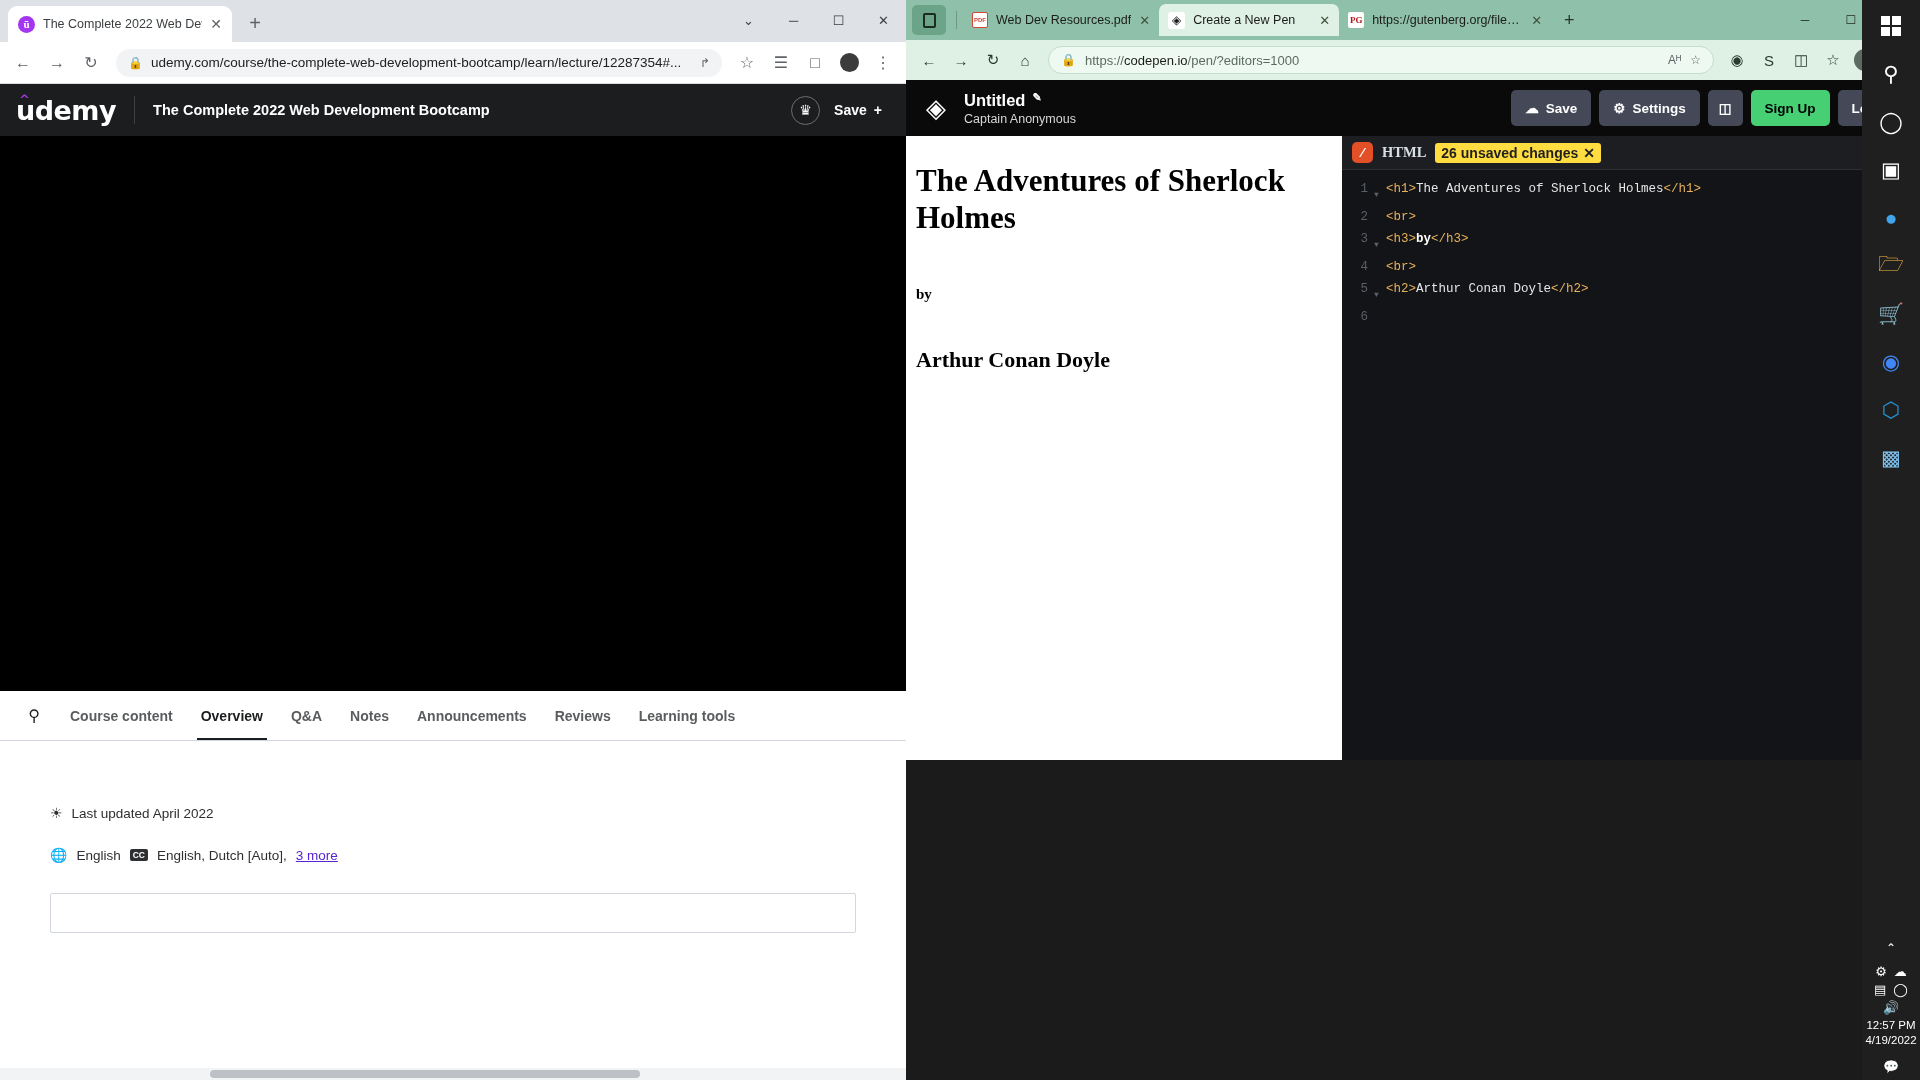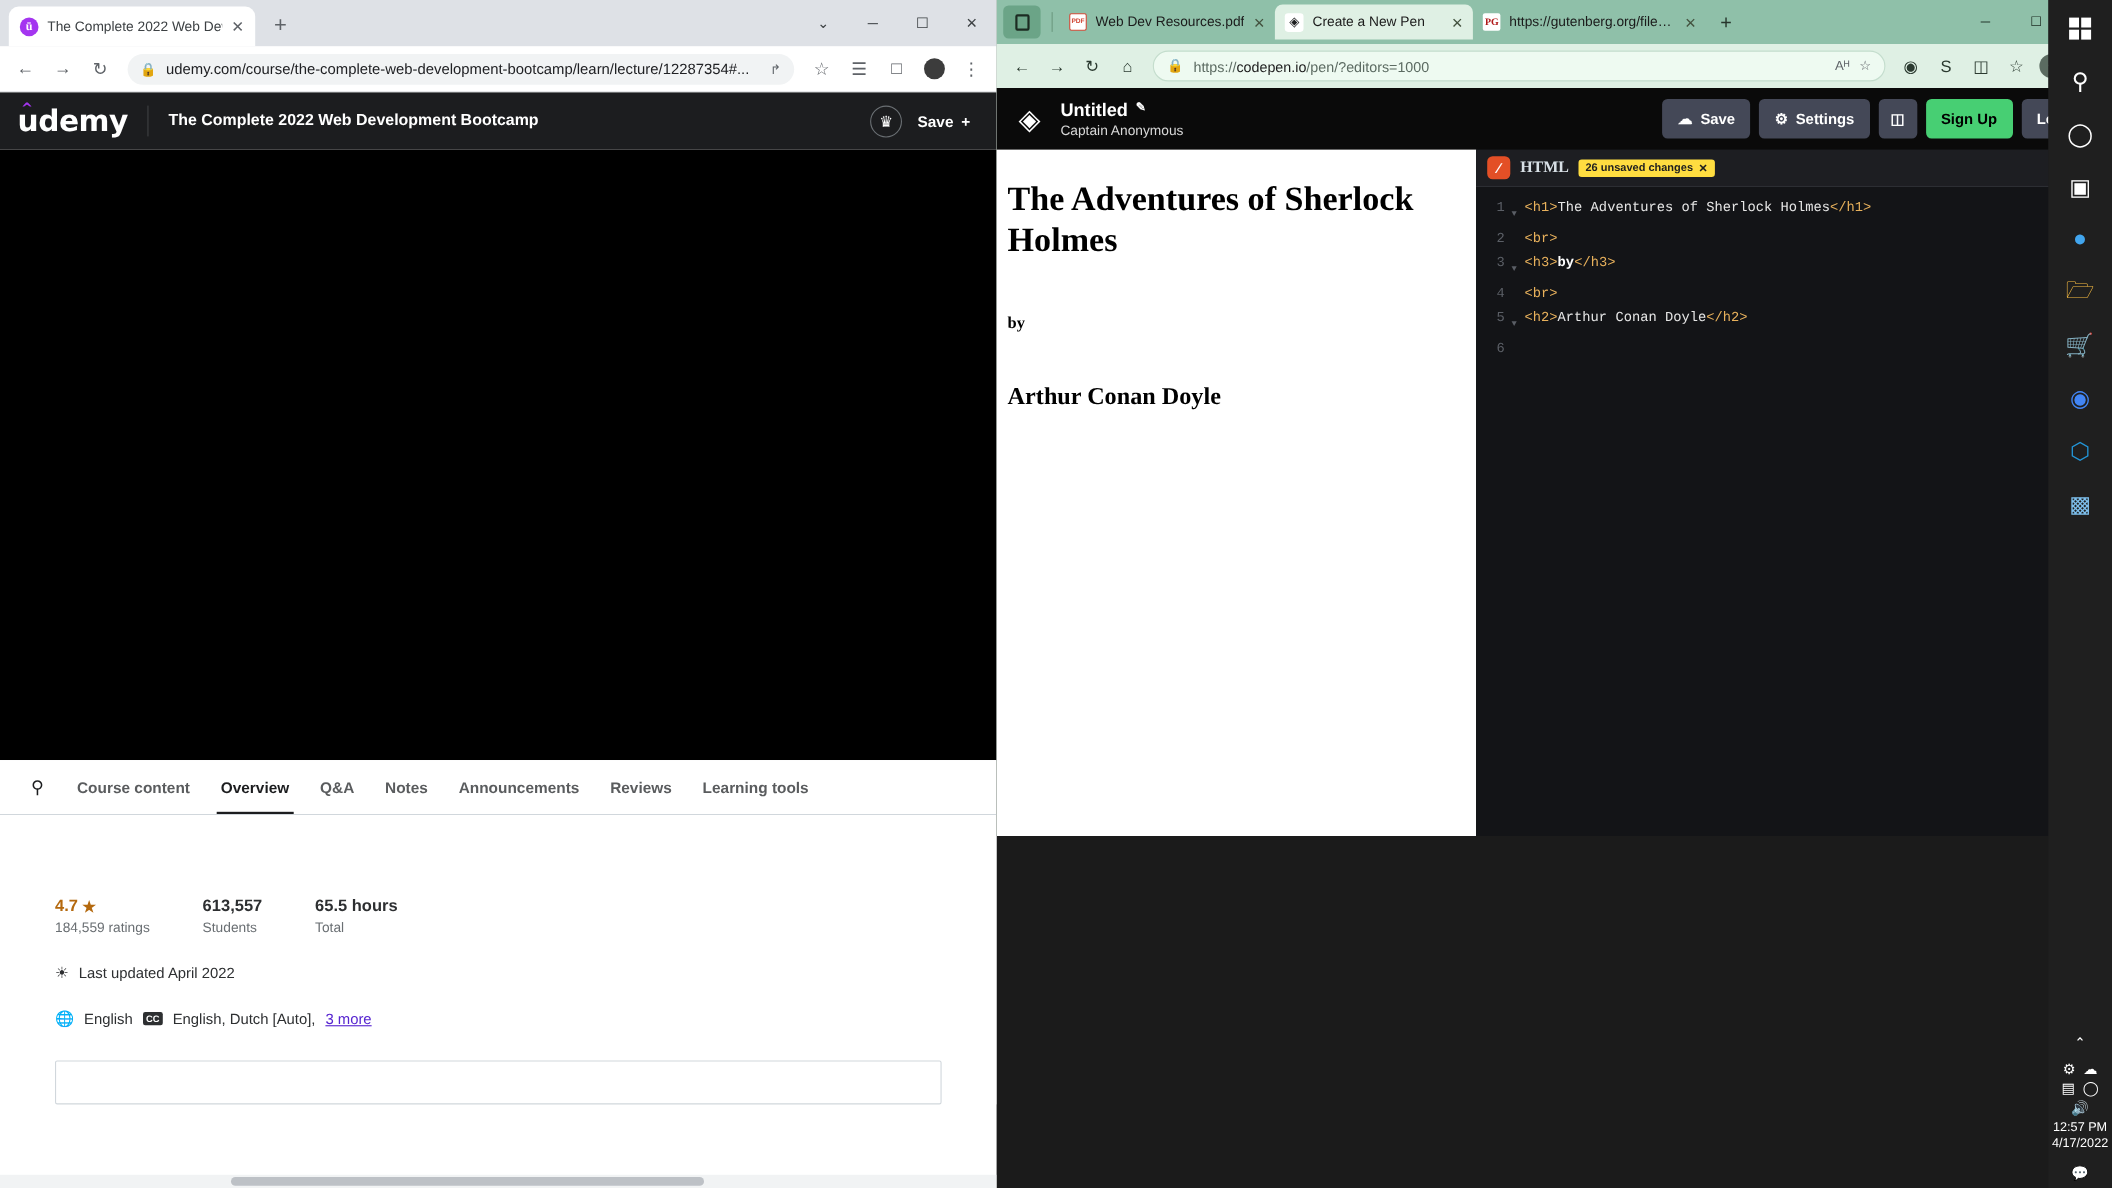--- a/index.html
+++ b/index.html
@@ -272,21 +272,21 @@
   .ed-badge {
     width: 21px; height: 21px; border-radius: 5px; display: flex;
     align-items: center; justify-content: center; font-size: 13px;
     font-weight: 700; color: #fff; flex: 0 0 auto;
   }
   .ed-badge.html { background: #e34f26; }
   .ed-badge.css { background: #2196f3; }
   .ed-badge.js { background: #f5c518; color: #000; }
   .ed-label { color: #d8e0e6; font-size: 14.5px; font-weight: 700; font-family: Liberation Serif, serif; }
   .ed-changes {
-    background: #ffdd40; color: #1f1f1f; font-size: 10px; font-weight: 700;
+    background: #ffdd40; color: #1f1f1f; font-size: 14px; font-weight: 700;
     border-radius: 3px; padding: 2px 6px; display: flex; align-items: center; gap: 5px;
   }
   .ed-right { margin-left: auto; display: flex; align-items: center; gap: 10px; }
   .ed-right span { color: #aab0b6; font-size: 12px; cursor: pointer; }
   .code-area {
     flex: 1; background: #131417; padding: 8px 0 0 0;
     font-family: "Liberation Mono", monospace; font-size: 12.5px; line-height: 22px;
   }
   .code-line { display: flex; align-items: flex-start; padding: 0 8px; }
   .ln {
@@ -403,37 +403,20 @@
       <div class="u-tab active">Overview</div>
       <div class="u-tab">Q&amp;A</div>
       <div class="u-tab">Notes</div>
       <div class="u-tab">Announcements</div>
       <div class="u-tab">Reviews</div>
       <div class="u-tab">Learning tools</div>
     </div>
 
     <div class="udemy-body">
 
-      <div class="stats-row">
-        <div>
-          <div class="stat-big rating">
-            <span>4.7</span>
-            <span class="star">★</span>
-          </div>
-          <div class="stat-sub">184,559 ratings</div>
-        </div>
-        <div>
-          <div class="stat-big">613,557</div>
-          <div class="stat-sub">Students</div>
-        </div>
-        <div>
-          <div class="stat-big">65.5 hours</div>
-          <div class="stat-sub">Total</div>
-        </div>
-      </div>
 
       <div class="meta-row">
         <span class="meta-ico">☀</span>
         <span>Last updated April 2022</span>
       </div>
 
       <div class="meta-row">
         <span class="meta-ico">🌐</span>
         <span>English</span>
         <span class="cc-badge">CC</span>
@@ -643,19 +626,19 @@
       </div>
       <div class="sys-row2">
         <span class="sys-ico">▤</span>
         <span class="sys-ico">◯</span>
       </div>
       <div class="sys-row2">
         <span class="sys-ico">🔊</span>
       </div>
       <div class="clock">
         <div>12:57 PM</div>
-        <div>4/17/2022</div>
+        <div>4/19/2022</div>
       </div>
       <div class="sys-ico" style="margin-top:8px">💬</div>
     </div>
   </div>
 
 </div>
 
 </body></html>

